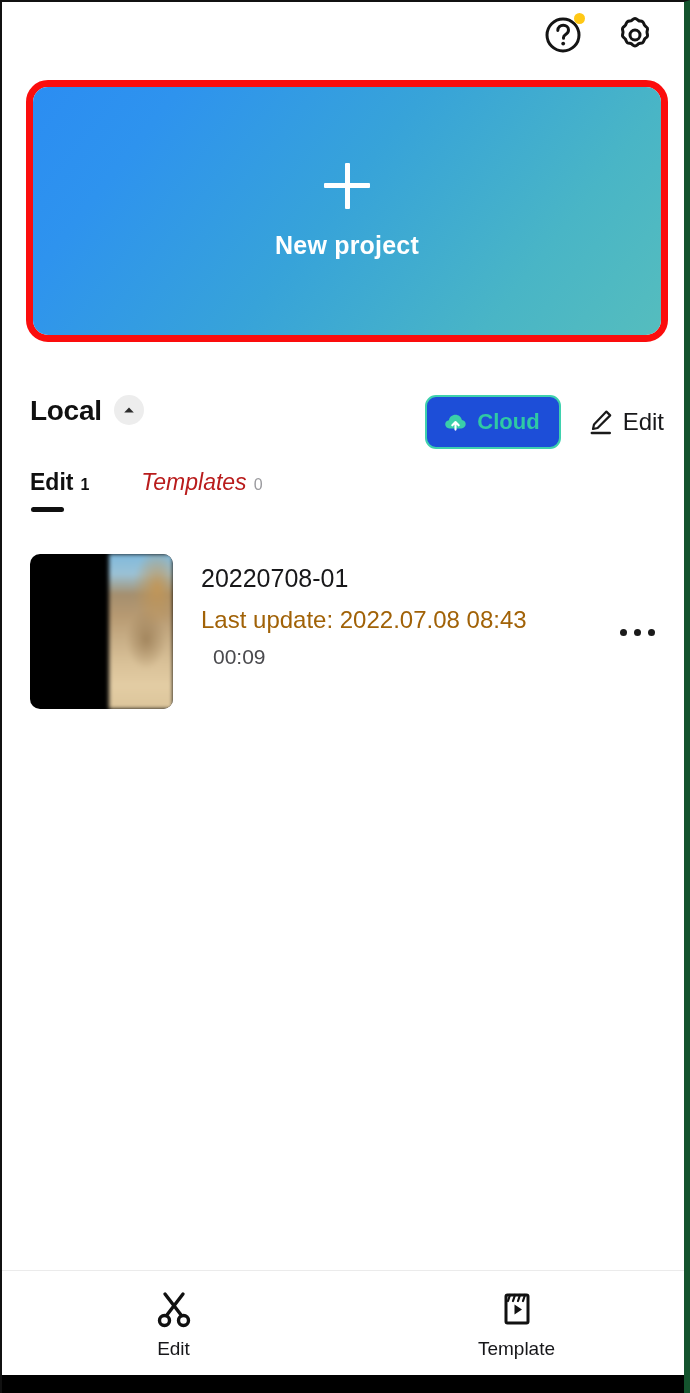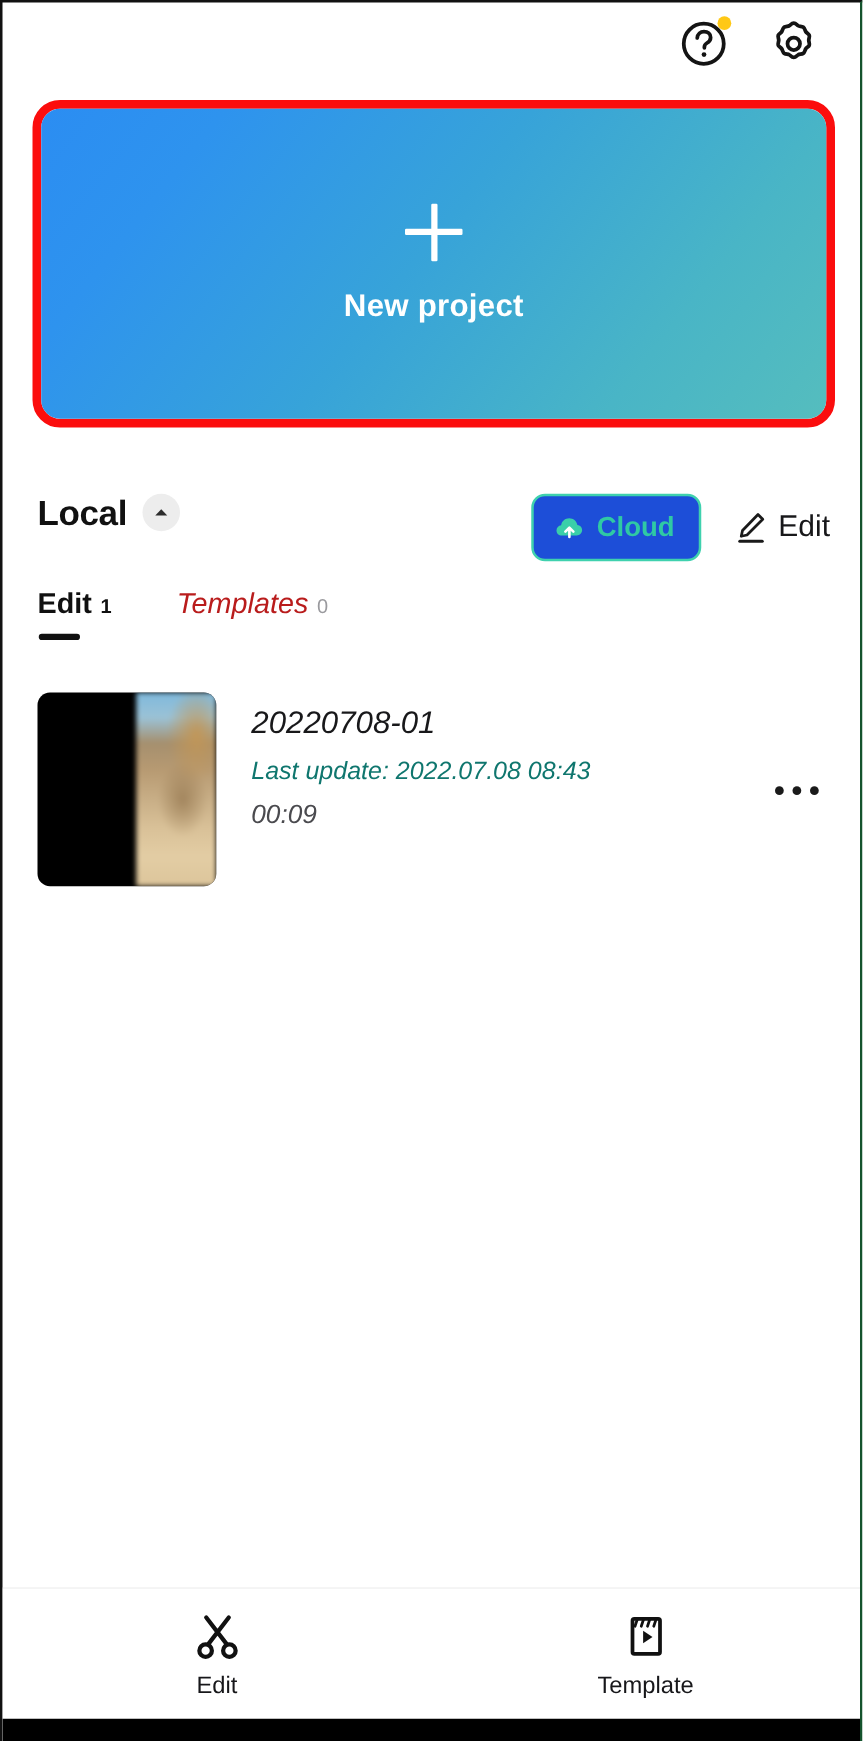--- a/index.html
+++ b/index.html
@@ -16,21 +16,21 @@
   }
 
   
   #phone {
     position: relative;
     width: 690px;
     height: 1393px;
     box-sizing: border-box;
     background: #ffffff;
     border-left: 2px solid #111111;
-    border-right: 2px solid #14532d;
+    border-right: 6px solid #14532d;
     border-top: 2px solid #111111;
     overflow: hidden;
   }
 
   
   #topbar {
     position: absolute;
     top: 0;
     left: 0;
     width: 686px;
@@ -247,36 +247,36 @@
         #C8AE86 55%,
         #D9C198 70%,
         #E3CDA4 85%,
         #DCC59B 100%);
     filter: blur(2.2px);
   }
   .proj-info {
     margin-left: 28px;
     flex: 1;
     padding-top: 10px;
-    font-style: italic;
   }
   .proj-name {
     font-size: 25px;
     color: #18181A;
     margin-bottom: 13px;
   }
   .proj-meta {
-    font-size: 20px;
-    color: #0f766e;
+    font-size: 24px;
+    color: #a16207;
     margin-bottom: 11px;
     margin-top: 12px;
   }
   .proj-duration {
     font-size: 21px;
     color: #4A4A4E;
+    margin-left: 12px;
   }
   .proj-more {
     width: 54px;
     height: 60px;
     display: flex;
     align-items: center;
     justify-content: center;
     gap: 7px;
     margin-top: 48px;
     cursor: pointer;

